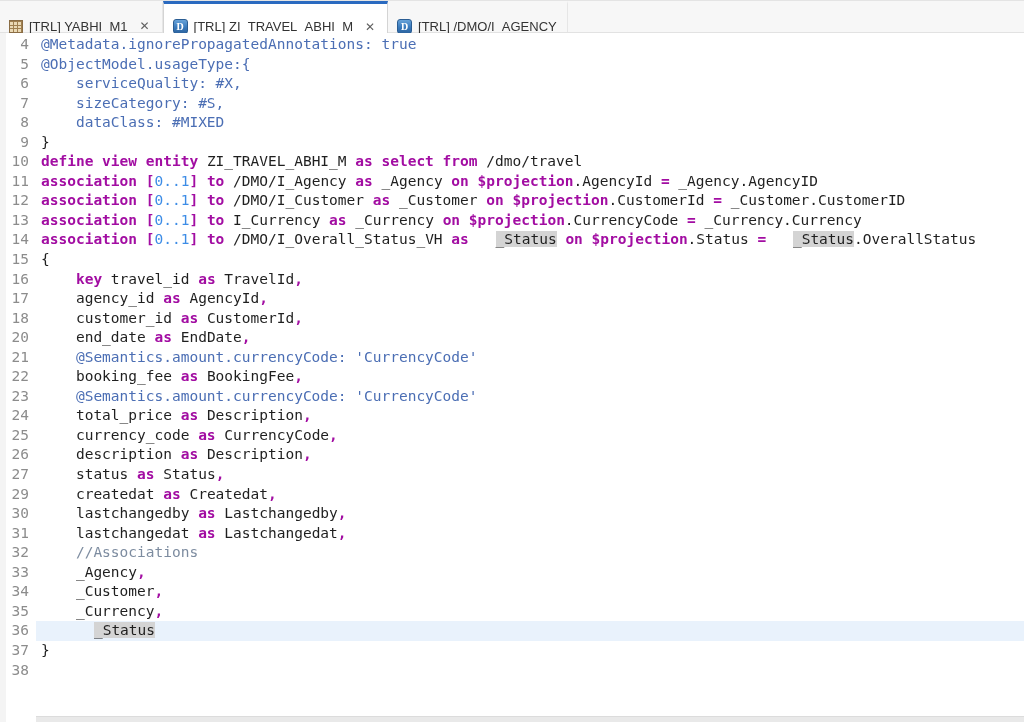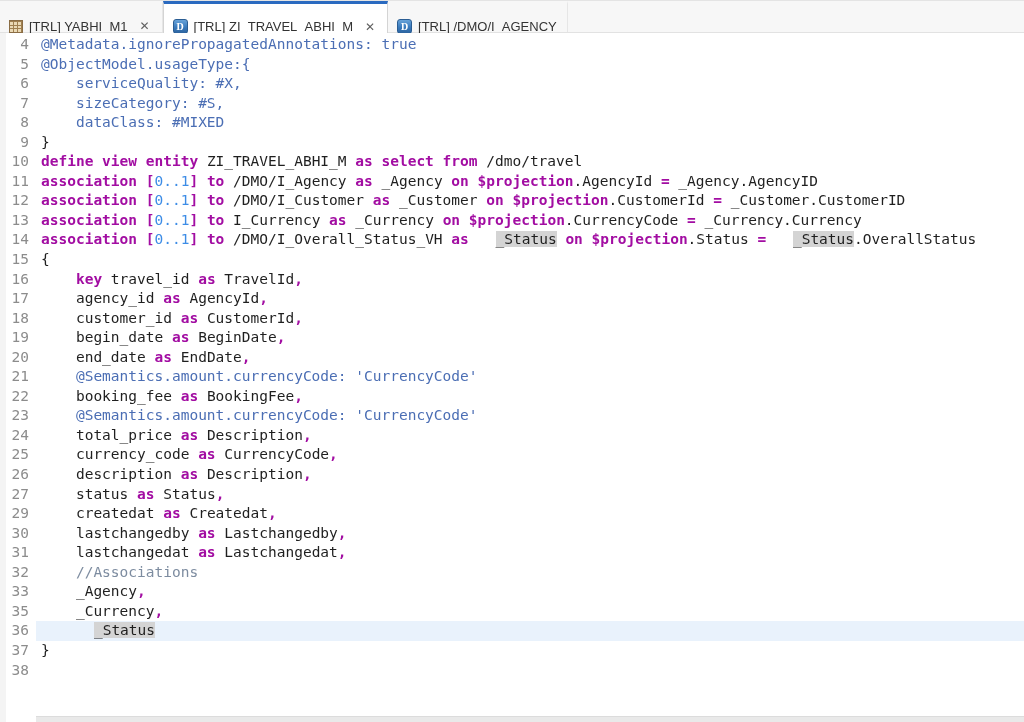--- a/index.html
+++ b/index.html
@@ -147,24 +147,20 @@
       </div>
       <div class="cline">
         <div class="gut">17</div>
         <div class="code"><span class="id">    agency_id </span><span class="kw">as </span><span class="id">AgencyId</span><span class="kw">,</span></div>
       </div>
       <div class="cline">
         <div class="gut">18</div>
         <div class="code"><span class="id">    customer_id </span><span class="kw">as </span><span class="id">CustomerId</span><span class="kw">,</span></div>
       </div>
       <div class="cline">
-        <div class="gut">19</div>
-        <div class="code"><span class="id">    begin_date </span><span class="kw">as </span><span class="id">BeginDate</span><span class="kw">,</span></div>
-      </div>
-      <div class="cline">
         <div class="gut">20</div>
         <div class="code"><span class="id">    end_date </span><span class="kw">as </span><span class="id">EndDate</span><span class="kw">,</span></div>
       </div>
       <div class="cline">
         <div class="gut">21</div>
         <div class="code"><span class="ann">    @Semantics.amount.currencyCode: 'CurrencyCode'</span></div>
       </div>
       <div class="cline">
         <div class="gut">22</div>
         <div class="code"><span class="id">    booking_fee </span><span class="kw">as </span><span class="id">BookingFee</span><span class="kw">,</span></div>
@@ -201,20 +197,24 @@
         <div class="gut">31</div>
         <div class="code"><span class="id">    lastchangedat </span><span class="kw">as </span><span class="id">Lastchangedat</span><span class="kw">,</span></div>
       </div>
       <div class="cline">
         <div class="gut">32</div>
         <div class="code"><span class="cm">    //Associations</span></div>
       </div>
       <div class="cline">
         <div class="gut">33</div>
         <div class="code"><span class="id">    _Agency</span><span class="kw">,</span></div>
+      </div>
+      <div class="cline">
+        <div class="gut">34</div>
+        <div class="code"><span class="id">    _Customer</span><span class="kw">,</span></div>
       </div>
       <div class="cline">
         <div class="gut">35</div>
         <div class="code"><span class="id">    _Currency</span><span class="kw">,</span></div>
       </div>
       <div class="cline current">
         <div class="gut">36</div>
         <div class="code"><span class="id">    </span><span class="mk">_Status</span></div>
       </div>
       <div class="cline">

